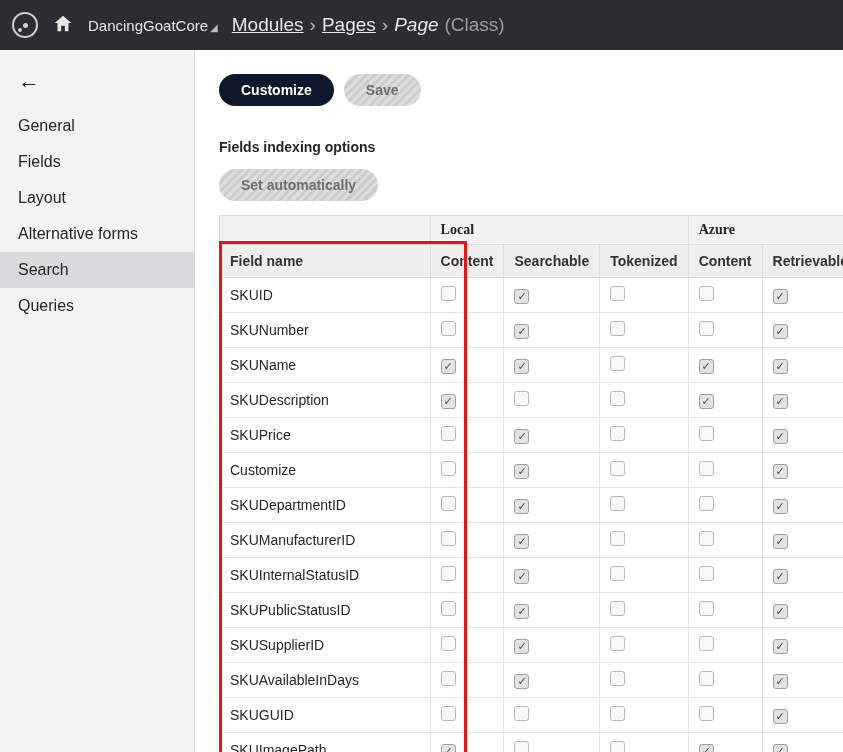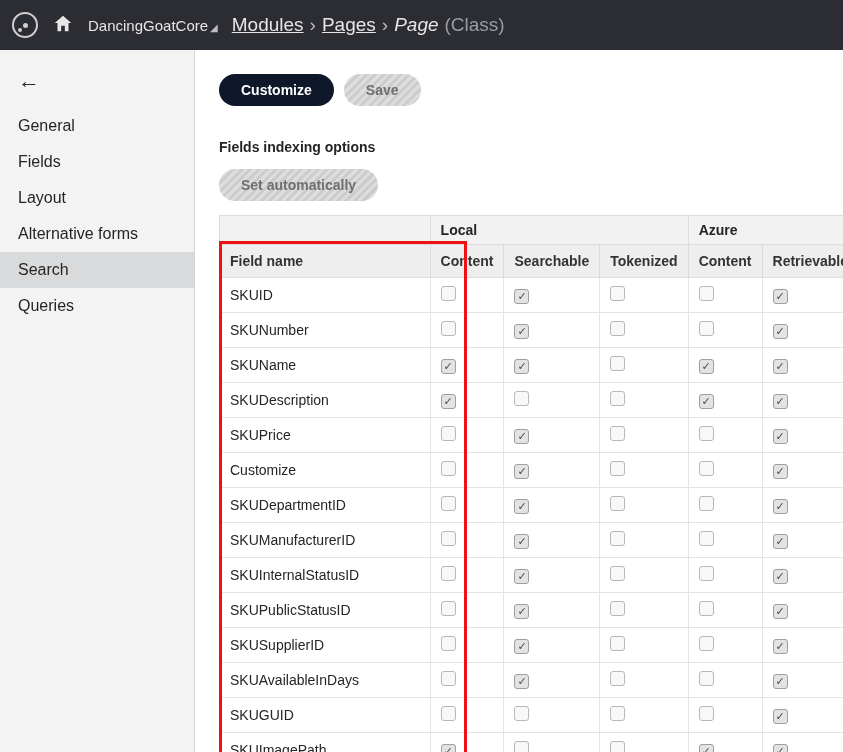--- a/index.html
+++ b/index.html
@@ -91,21 +91,21 @@
     height:520px;
     border:3px solid #e11;
     pointer-events:none;
     z-index:5;
   }
   table { border-collapse: collapse; width:640px; font-size:14px;}
   thead .group th {
     text-align:left; font-weight:600;
     background:#f2f2f2;
     border:1px solid #dcdcdc;
-    padding:6px 10px; height:26px;
+    padding:6px 10px; height:26px;font-family:Liberation Serif, serif;
   }
   thead .group th.blank { background:#f2f2f2; border:1px solid #dcdcdc;}
   thead .cols th {
     text-align:left; font-weight:700;
     background:#eeeeee;
     border:1px solid #dcdcdc;
     padding:8px 10px;
     color:#333;
   }
   tbody td {

